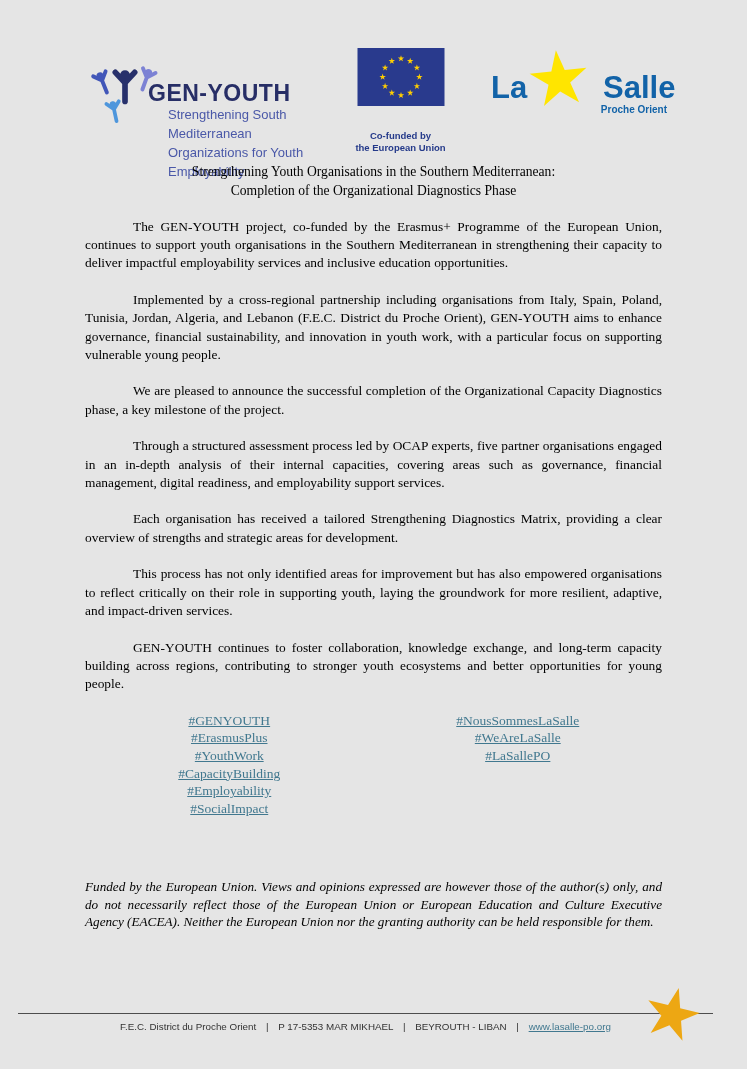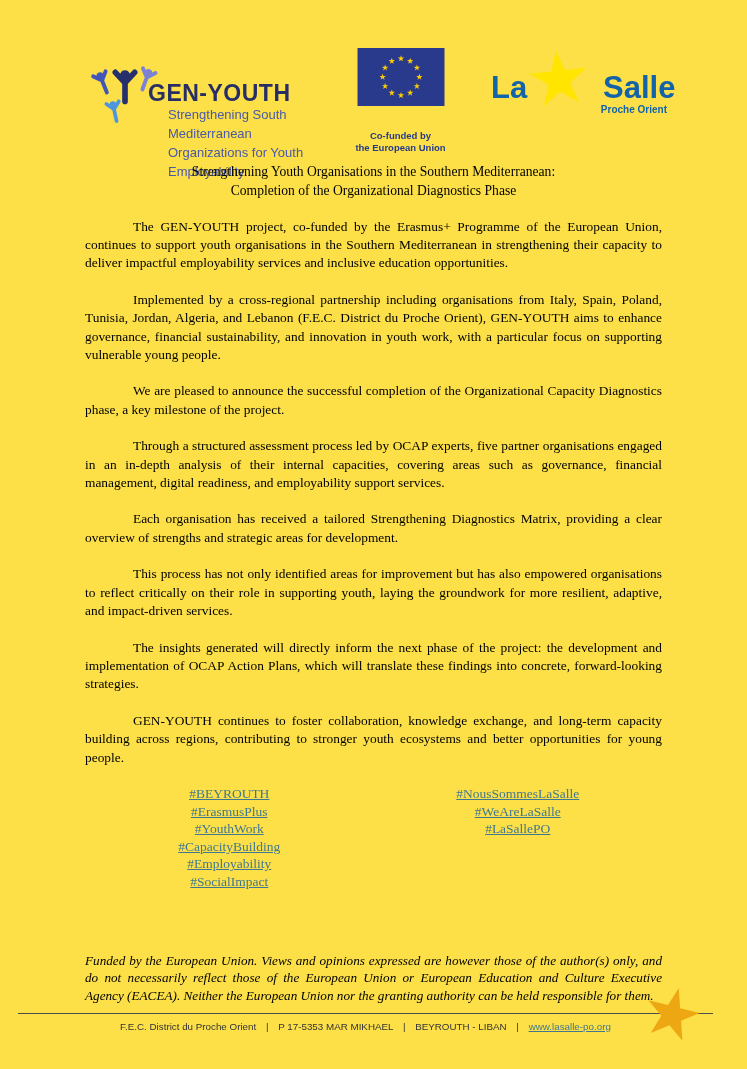--- a/index.html
+++ b/index.html
@@ -1,19 +1,19 @@
 <!DOCTYPE html>
 <html><head>
 <meta charset="utf-8">
 <style>
   html,body{margin:0;padding:0;background:#ffffff;}
   .page{
     position:relative;
     width:747px;height:1069px;
-    background:#fde047;
+    background:#e5e5e5;
     overflow:hidden;
     font-family:"Liberation Serif", serif;
     color:#000;
   }
   
   .logo-row{
     display:flex;justify-content:space-between;align-items:flex-start;
     padding:46px 80px 0 88px;height:92px;
   }
   .gy-logo{display:flex;align-items:flex-start;width:222px;}
@@ -141,27 +141,26 @@
     <div>Completion of the Organizational Diagnostics Phase</div>
   </div>
 
   <div class="content">
     <p>The GEN-YOUTH project, co-funded by the Erasmus+ Programme of the European Union, continues to support youth organisations in the Southern Mediterranean in strengthening their capacity to deliver impactful employability services and inclusive education opportunities.</p>
     <p>Implemented by a cross-regional partnership including organisations from Italy, Spain, Poland, Tunisia, Jordan, Algeria, and Lebanon (F.E.C. District du Proche Orient), GEN-YOUTH aims to enhance governance, financial sustainability, and innovation in youth work, with a particular focus on supporting vulnerable young people.</p>
     <p>We are pleased to announce the successful completion of the Organizational Capacity Diagnostics phase, a key milestone of the project.</p>
     <p>Through a structured assessment process led by OCAP experts, five partner organisations engaged in an in-depth analysis of their internal capacities, covering areas such as governance, financial management, digital readiness, and employability support services.</p>
     <p>Each organisation has received a tailored Strengthening Diagnostics Matrix, providing a clear overview of strengths and strategic areas for development.</p>
     <p>This process has not only identified areas for improvement but has also empowered organisations to reflect critically on their role in supporting youth, laying the groundwork for more resilient, adaptive, and impact-driven services.</p>
-    <p>The insights generated will directly inform the next phase of the project: the development and implementation of OCAP Action Plans, which will translate these findings into concrete, forward-looking strategies.</p>
     <p>GEN-YOUTH continues to foster collaboration, knowledge exchange, and long-term capacity building across regions, contributing to stronger youth ecosystems and better opportunities for young people.</p>
   </div>
 
   <div class="hashtags">
     <div class="hash-col">
-      <a>#BEYROUTH</a>
+      <a>#GENYOUTH</a>
       <a>#ErasmusPlus</a>
       <a>#YouthWork</a>
       <a>#CapacityBuilding</a>
       <a>#Employability</a>
       <a>#SocialImpact</a>
     </div>
     <div class="hash-col">
       <a>#NousSommesLaSalle</a>
       <a>#WeAreLaSalle</a>
       <a>#LaSallePO</a>

